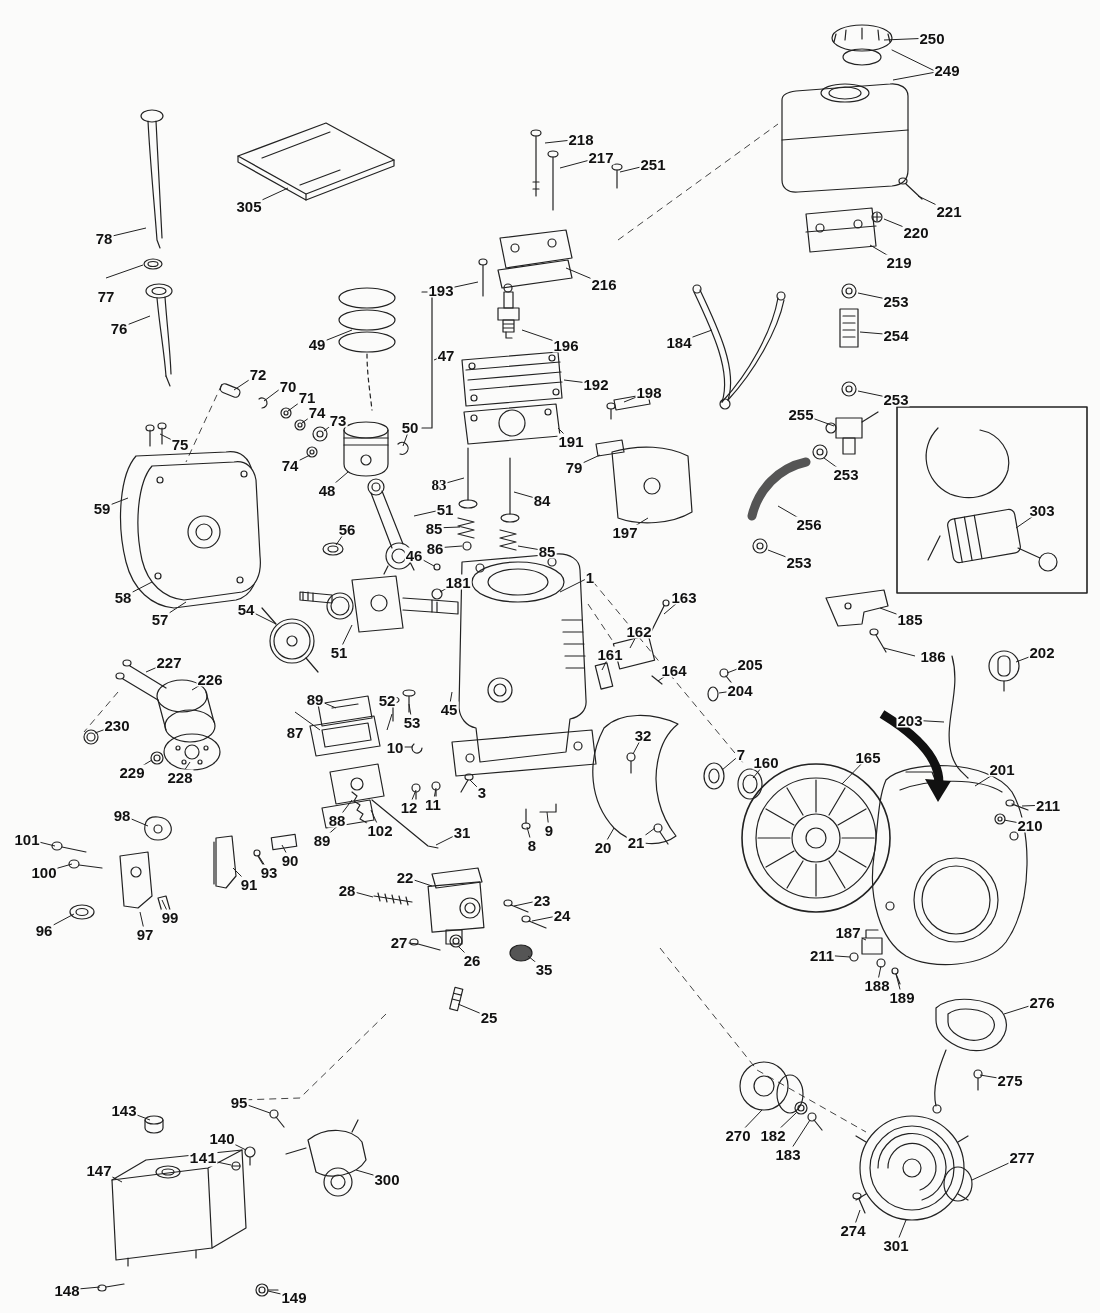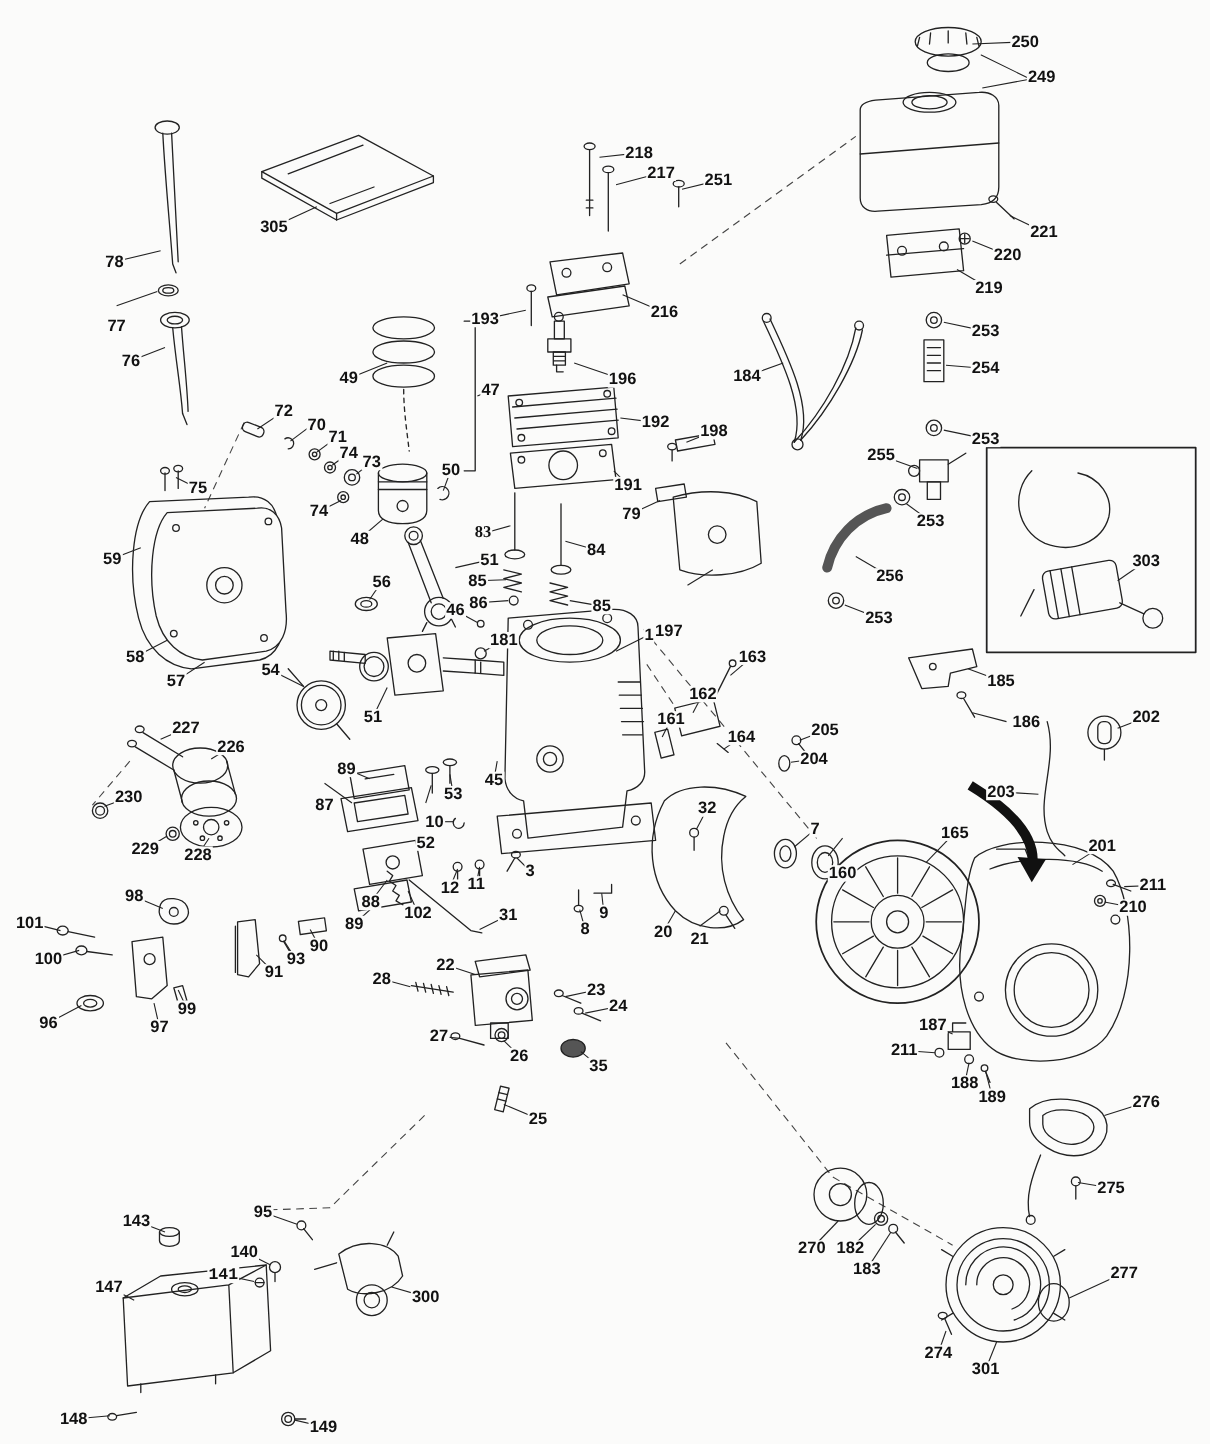--- a/index.html
+++ b/index.html
@@ -825,21 +825,21 @@
       <span class="part-label" style="left: 327px; top: 490px;">48</span>
       <span class="part-label" style="left: 439px; top: 485px; font-family: Liberation Serif, serif;">83</span>
       <span class="part-label" style="left: 542px; top: 500px; text-align: center;">84</span>
       <span class="part-label" style="left: 102px; top: 508px;">59</span>
       <span class="part-label" style="left: 445px; top: 509px;">51</span>
       <span class="part-label" style="left: 434px; top: 528px;">85</span>
       <span class="part-label" style="left: 347px; top: 529px;">56</span>
       <span class="part-label" style="left: 809px; top: 524px;">256</span>
       <span class="part-label" style="left: 435px; top: 548px;">86</span>
       <span class="part-label" style="left: 547px; top: 551px;">85</span>
-      <span class="part-label" style="left: 608px; top: 532px; margin-top: 42px;">197</span>
+      <span class="part-label" style="left: 625px; top: 532px;">197</span>
       <span class="part-label" style="left: 799px; top: 562px;">253</span>
       <span class="part-label" style="left: 414px; top: 555px;">46</span>
       <span class="part-label" style="left: 590px; top: 577px;">1</span>
       <span class="part-label" style="left: 458px; top: 582px;">181</span>
       <span class="part-label" style="left: 123px; top: 597px;">58</span>
       <span class="part-label" style="left: 160px; top: 619px;">57</span>
       <span class="part-label" style="left: 246px; top: 609px;">54</span>
       <span class="part-label" style="left: 910px; top: 619px;">185</span>
       <span class="part-label" style="left: 915px; top: 656px; margin-left: 18px;">186</span>
       <span class="part-label" style="left: 1042px; top: 652px;">202</span>
@@ -849,46 +849,46 @@
       <span class="part-label" style="left: 674px; top: 670px;">164</span>
       <span class="part-label" style="left: 750px; top: 664px;">205</span>
       <span class="part-label" style="left: 740px; top: 690px;">204</span>
       <span class="part-label" style="left: 339px; top: 652px;">51</span>
       <span class="part-label" style="left: 169px; top: 662px;">227</span>
       <span class="part-label" style="left: 210px; top: 679px;">226</span>
       <span class="part-label" style="left: 910px; top: 720px;">203</span>
       <span class="part-label" style="left: 315px; top: 699px;">89</span>
       <span class="part-label" style="left: 295px; top: 712px; margin-top: 20px;">87</span>
       <span class="part-label" style="left: 117px; top: 725px;">230</span>
-      <span class="part-label" style="left: 387px; top: 766px;">52</span>
+      <span class="part-label" style="left: 387px; top: 700px;">52</span>
       <span class="part-label" style="left: 412px; top: 722px;">53</span>
       <span class="part-label" style="left: 449px; top: 709px;">45</span>
       <span class="part-label" style="left: 643px; top: 735px;">32</span>
       <span class="part-label" style="left: 741px; top: 754px;">7</span>
-      <span class="part-label" style="left: 766px; top: 762px; margin-top: 32px;">160</span>
+      <span class="part-label" style="left: 766px; top: 762px;">160</span>
       <span class="part-label" style="left: 868px; top: 757px;">165</span>
       <span class="part-label" style="left: 1002px; top: 769px;">201</span>
       <span class="part-label" style="left: 395px; top: 747px;">10</span>
       <span class="part-label" style="left: 132px; top: 772px;">229</span>
       <span class="part-label" style="left: 180px; top: 777px;">228</span>
       <span class="part-label" style="left: 1048px; top: 805px;">211</span>
       <span class="part-label" style="left: 1030px; top: 825px;">210</span>
       <span class="part-label" style="left: 122px; top: 815px;">98</span>
       <span class="part-label" style="left: 409px; top: 807px;">12</span>
       <span class="part-label" style="left: 433px; top: 804px;">11</span>
       <span class="part-label" style="left: 482px; top: 792px;">3</span>
       <span class="part-label" style="left: 380px; top: 830px;">102</span>
       <span class="part-label" style="left: 337px; top: 820px;">88</span>
       <span class="part-label" style="left: 322px; top: 840px;">89</span>
       <span class="part-label" style="left: 462px; top: 832px;">31</span>
       <span class="part-label" style="left: 27px; top: 839px;">101</span>
       <span class="part-label" style="left: 549px; top: 830px;">9</span>
       <span class="part-label" style="left: 532px; top: 845px;">8</span>
       <span class="part-label" style="left: 603px; top: 847px;">20</span>
-      <span class="part-label" style="left: 636px; top: 842px; margin-top: 12px;">21</span>
+      <span class="part-label" style="left: 636px; top: 842px;">21</span>
       <span class="part-label" style="left: 44px; top: 872px;">100</span>
       <span class="part-label" style="left: 249px; top: 884px;">91</span>
       <span class="part-label" style="left: 269px; top: 872px;">93</span>
       <span class="part-label" style="left: 290px; top: 860px;">90</span>
       <span class="part-label" style="left: 405px; top: 877px;">22</span>
       <span class="part-label" style="left: 347px; top: 890px;">28</span>
       <span class="part-label" style="left: 542px; top: 900px;">23</span>
       <span class="part-label" style="left: 562px; top: 915px;">24</span>
       <span class="part-label" style="left: 170px; top: 917px;">99</span>
       <span class="part-label" style="left: 145px; top: 934px;">97</span>

